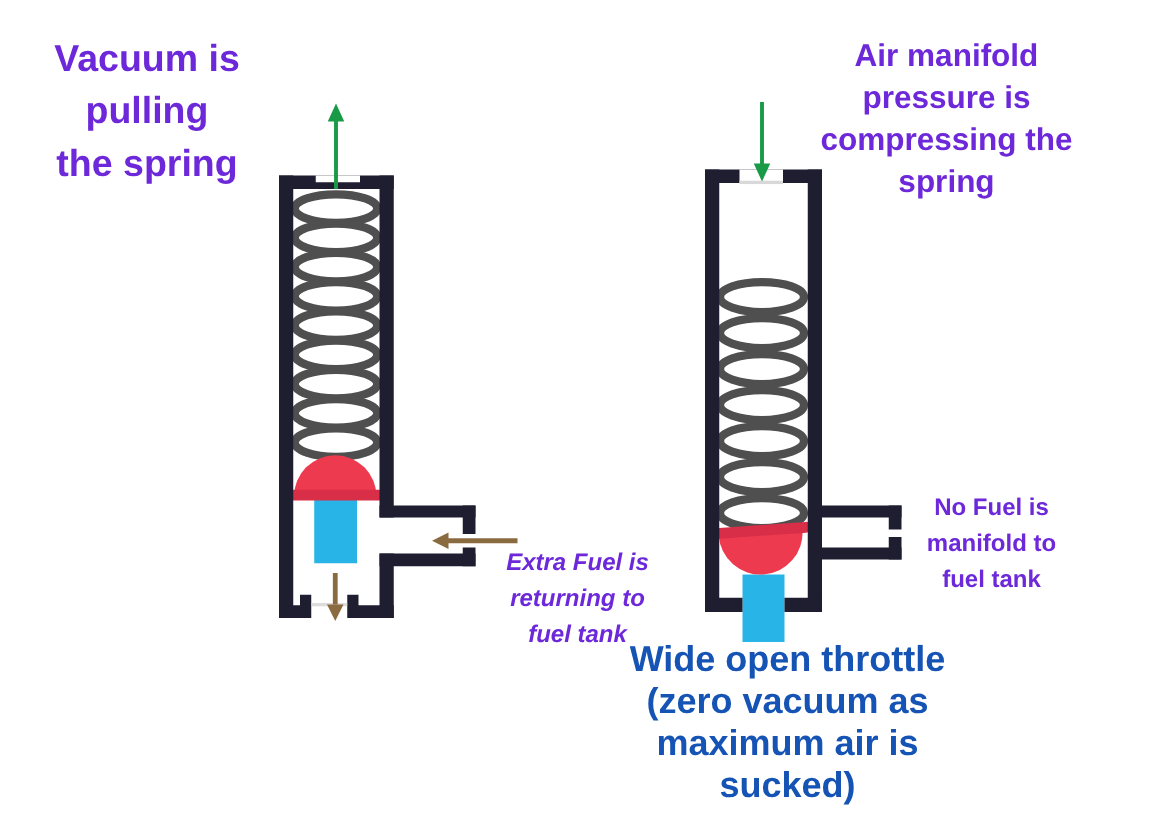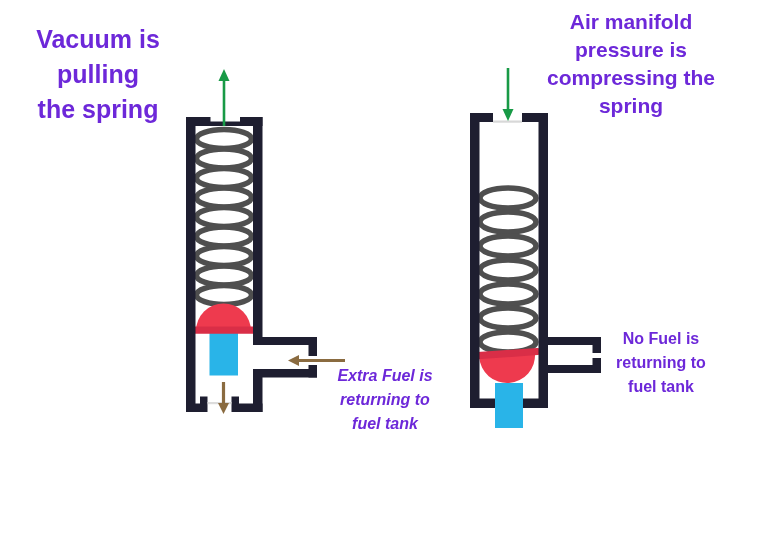--- a/index.html
+++ b/index.html
@@ -7,21 +7,21 @@
     width:768px;height:542px;position:relative;background:#ffffff;
     font-family:"Liberation Sans", sans-serif;overflow:hidden;
   }
   .canvas{position:absolute;left:0;top:0;width:768px;height:542px;}
   svg.diagram{position:absolute;left:0;top:0;}
   .lbl{
     position:absolute;text-align:center;font-weight:700;
     white-space:pre-line;color:#6d28d9;
   }
   .heading-left{left:8px;top:22px;width:180px;font-size:25px;line-height:35px;}
-  .heading-right{left:517px;top:8px;width:228px;font-size:21px;line-height:28px;}
+  .heading-right{left:517px;top:24px;width:228px;font-size:21px;line-height:28px;}
   .caption{color:#1553b4;}
   .caption-left{left:73px;top:444px;width:310px;font-size:26px;line-height:32px;}
   .caption-right{left:400px;top:426px;width:250px;font-size:24px;line-height:28px;}
   .small-lbl{font-size:16px;line-height:24px;}
   .label-extra{left:320px;top:364px;width:130px;font-style:italic;}
   .label-nofuel{left:594px;top:327px;width:134px;}
 </style>
 </head>
 <body>
 
@@ -132,17 +132,21 @@
   <div class="lbl heading-right">Air manifold
 pressure is
 compressing the
 spring</div>
 
   <div class="lbl small-lbl label-extra">Extra Fuel is
 returning to
 fuel tank</div>
 
   <div class="lbl small-lbl label-nofuel">No Fuel is
-returning to
+manifold to
 fuel tank</div>
 
 
+  <div class="lbl caption caption-right">Wide open throttle
+(zero vacuum as
+maximum air is
+sucked)</div>
 </div>
 
 </body></html>

